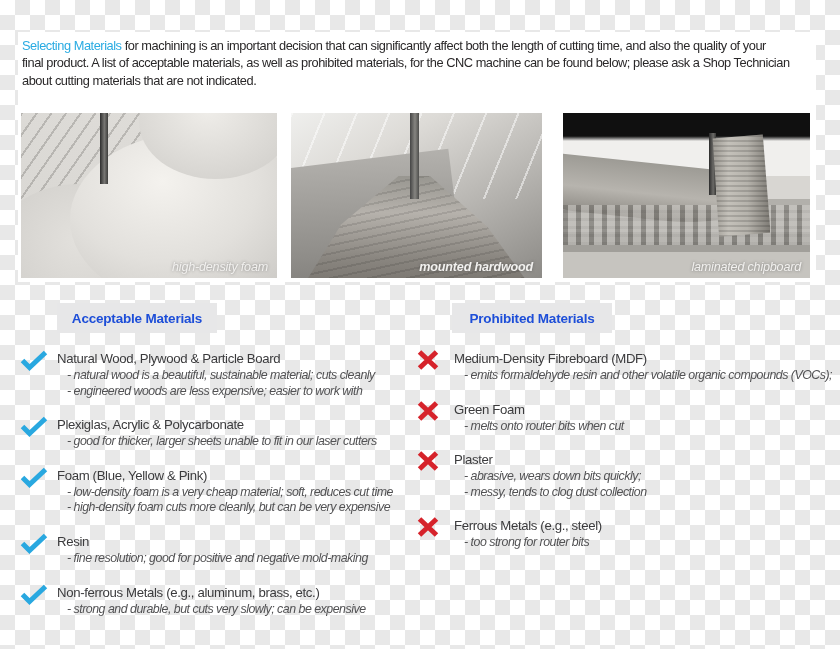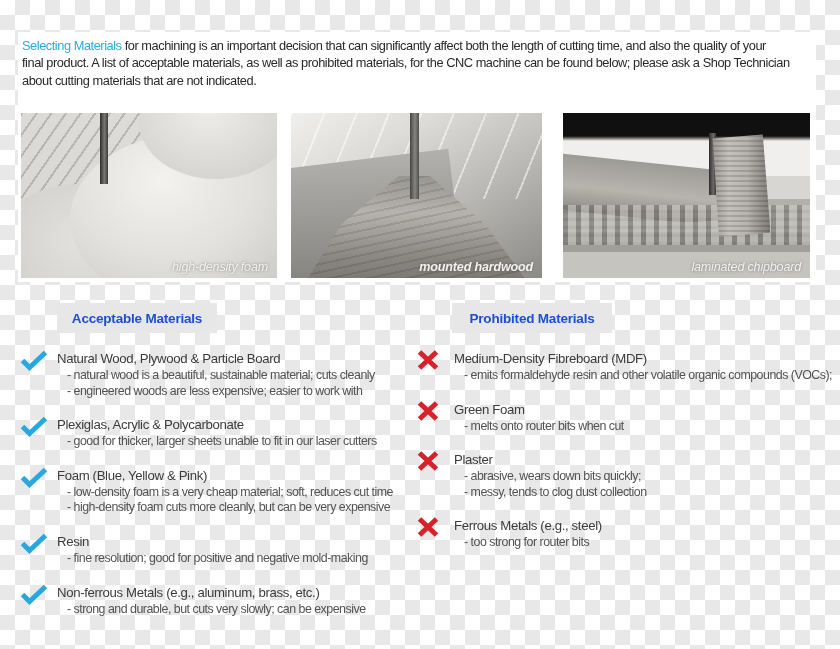--- a/index.html
+++ b/index.html
@@ -86,21 +86,21 @@
        color:#1d4ed8;font-weight:bold;font-size:13.5px;letter-spacing:-0.2px;
        display:flex;align-items:center;justify-content:center;}
   .items{margin-top:17px;}
   .item{display:flex;margin-bottom:17px;}
   .icon-cell{flex:0 0 37px;width:37px;padding-top:0;}
   .icon-cell svg{display:block;}
   .check{color:var(--check-blue,#29a8e0);}
   .cross{color:var(--x-red,#d6232b);padding-left:2px;}
   .item-body{flex:1;}
   .item-title{font-size:13.2px;line-height:18px;color:#3b3b3d;letter-spacing:-0.35px;}
-  .note{font-size:12.4px;line-height:15.6px;color:#525254;
+  .note{font-size:12.4px;line-height:15.6px;font-style:italic;color:#525254;
         padding-left:10px;letter-spacing:-0.5px;white-space:nowrap;}
 </style>
 </head>
 <body>
 
 <div class="stage">
 
   <div class="sheet"></div>
 
   <div class="intro">

